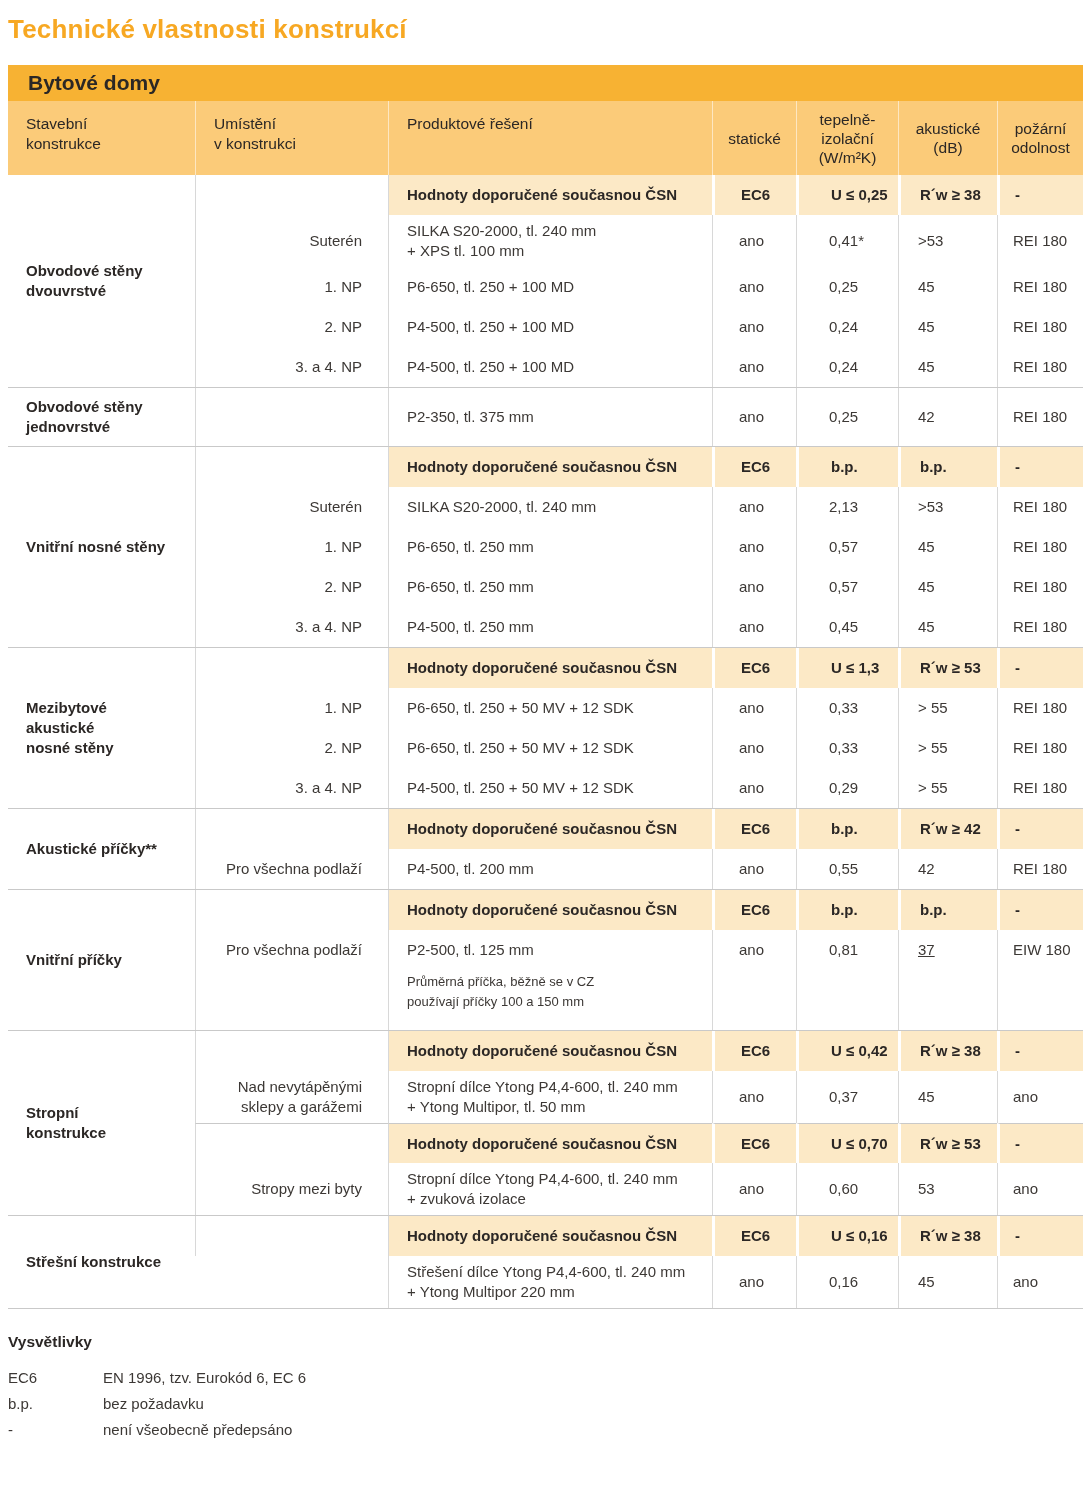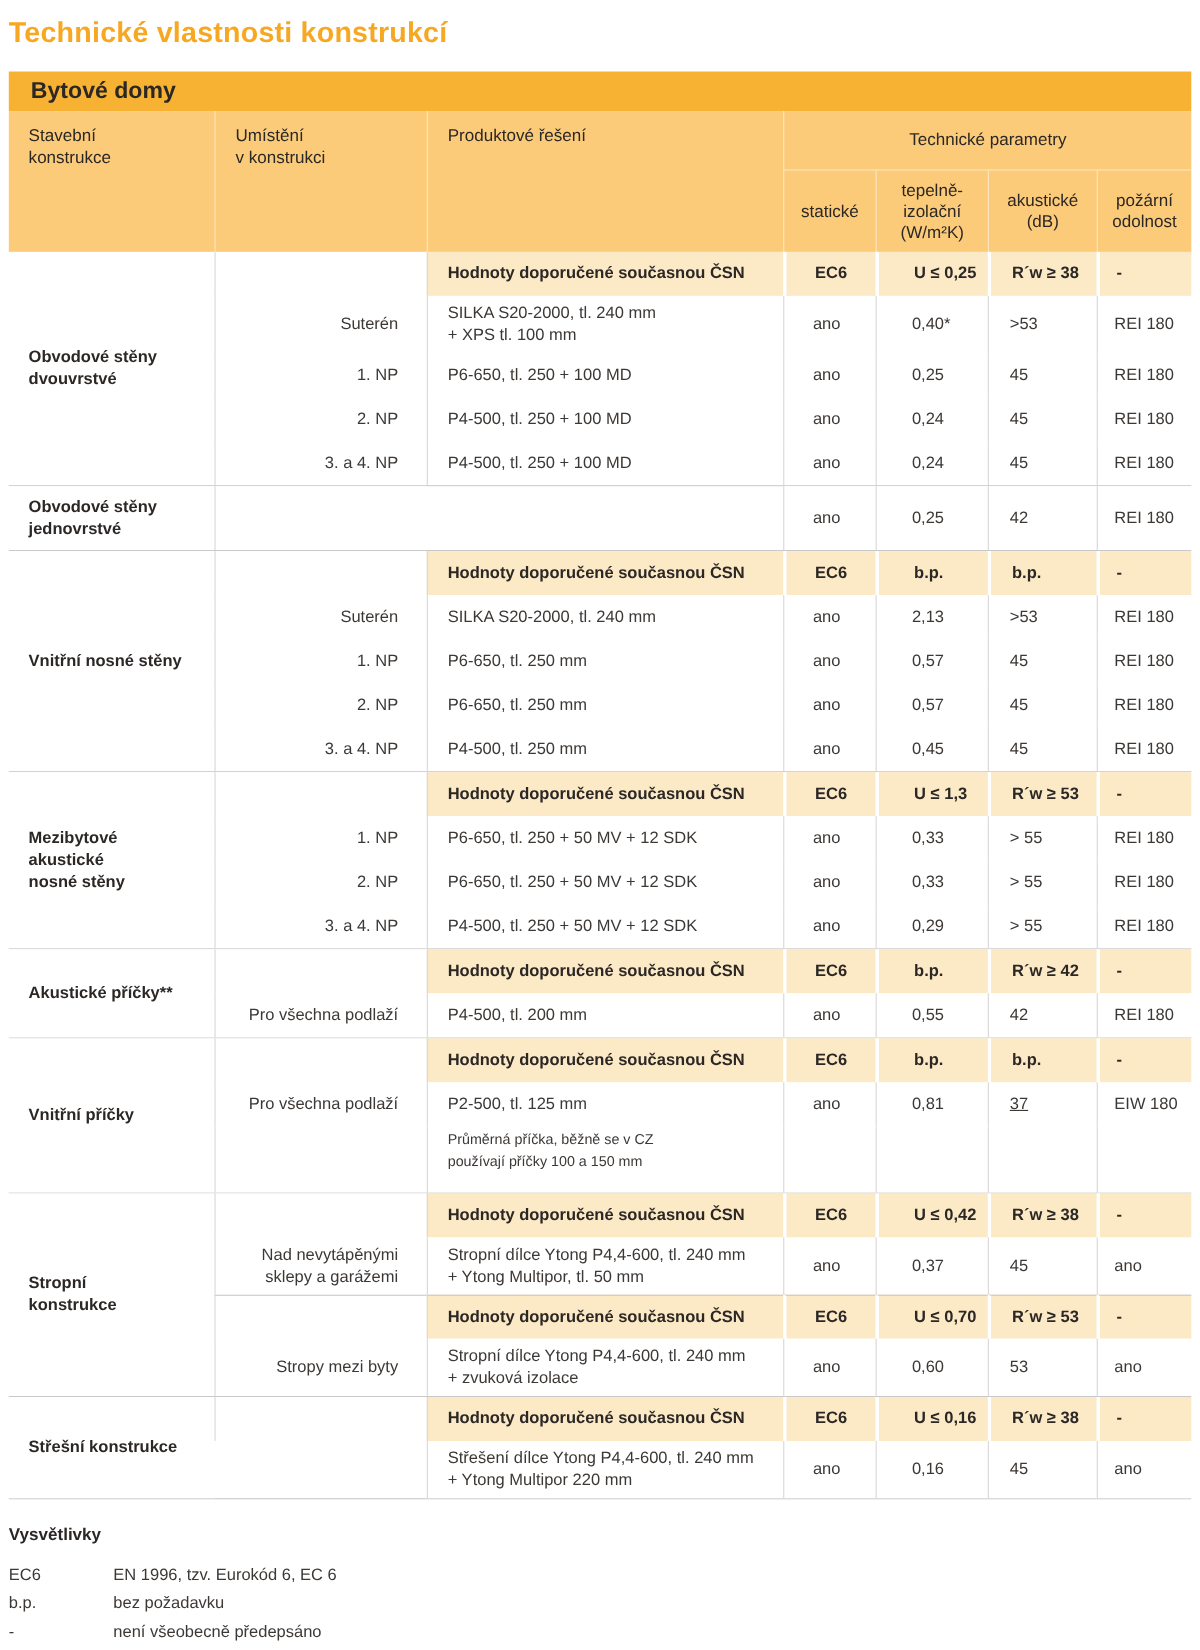--- a/index.html
+++ b/index.html
@@ -114,21 +114,20 @@
 
   <div class="table">
     <div class="band">Bytové domy</div>
 
     <div class="header grid7">
       <div class="h-cell">Stavební
 konstrukce</div>
       <div class="h-cell b2">Umístění
 v konstrukci</div>
       <div class="h-cell b2">Produktové řešení</div>
-      <div class="h-group">Technické parametry</div>
       <div class="h-sub" style="grid-column:4">statické</div>
       <div class="h-sub" style="grid-column:5">tepelně-
 izolační
 (W/m²K)</div>
       <div class="h-sub" style="grid-column:6">akustické
 (dB)</div>
       <div class="h-sub" style="grid-column:7">požární
 odolnost</div>
     </div>
 
@@ -139,21 +138,21 @@
           <div class="cell c2" style="grid-row: 1;"></div>
           <div class="cell c3 hl" style="grid-row: 1;">Hodnoty doporučené současnou ČSN</div>
           <div class="cell c4 hl" style="grid-row: 1;">EC6</div>
           <div class="cell c5 hl" style="grid-row: 1;">U ≤ 0,25</div>
           <div class="cell c6 hl" style="grid-row: 1;">R´w ≥ 38</div>
           <div class="cell c7 hl" style="grid-row: 1;">-</div>
           <div class="cell c2" style="grid-row: 2;">Suterén</div>
           <div class="cell c3" style="grid-row: 2;">SILKA S20-2000, tl. 240 mm
 + XPS tl. 100 mm</div>
           <div class="cell c4" style="grid-row: 2;">ano</div>
-          <div class="cell c5" style="grid-row: 2;">0,40*</div>
+          <div class="cell c5" style="grid-row: 2;">0,41*</div>
           <div class="cell c6" style="grid-row: 2;">&gt;53</div>
           <div class="cell c7" style="grid-row: 2;">REI 180</div>
           <div class="cell c2" style="grid-row: 3;">1. NP</div>
           <div class="cell c3" style="grid-row: 3;">P6-650, tl. 250 + 100 MD</div>
           <div class="cell c4" style="grid-row: 3;">ano</div>
           <div class="cell c5" style="grid-row: 3;">0,25</div>
           <div class="cell c6" style="grid-row: 3;">45</div>
           <div class="cell c7" style="grid-row: 3;">REI 180</div>
           <div class="cell c2" style="grid-row: 4;">2. NP</div>
           <div class="cell c3" style="grid-row: 4;">P4-500, tl. 250 + 100 MD</div>
@@ -165,20 +164,21 @@
           <div class="cell c3" style="grid-row: 5;">P4-500, tl. 250 + 100 MD</div>
           <div class="cell c4" style="grid-row: 5;">ano</div>
           <div class="cell c5" style="grid-row: 5;">0,24</div>
           <div class="cell c6" style="grid-row: 5;">45</div>
           <div class="cell c7" style="grid-row: 5;">REI 180</div>
         </div>
         <div class="section grid7">
           <div class="cell c1" style="grid-row: 1 / span 1;">Obvodové stěny
 jednovrstvé</div>
           <div class="cell c2" style="min-height: 58px; grid-row: 1;"></div>
+          <div class="cell c3" style="min-height: 58px; grid-row: 1;">P2-350, tl. 375 mm</div>
           <div class="cell c4" style="min-height: 58px; grid-row: 1;">ano</div>
           <div class="cell c5" style="min-height: 58px; grid-row: 1;">0,25</div>
           <div class="cell c6" style="min-height: 58px; grid-row: 1;">42</div>
           <div class="cell c7" style="min-height: 58px; grid-row: 1;">REI 180</div>
         </div>
         <div class="section grid7">
           <div class="cell c1" style="grid-row: 1 / span 5;">Vnitřní nosné stěny</div>
           <div class="cell c2" style="grid-row: 1;"></div>
           <div class="cell c3 hl" style="grid-row: 1;">Hodnoty doporučené současnou ČSN</div>
           <div class="cell c4 hl" style="grid-row: 1;">EC6</div>

